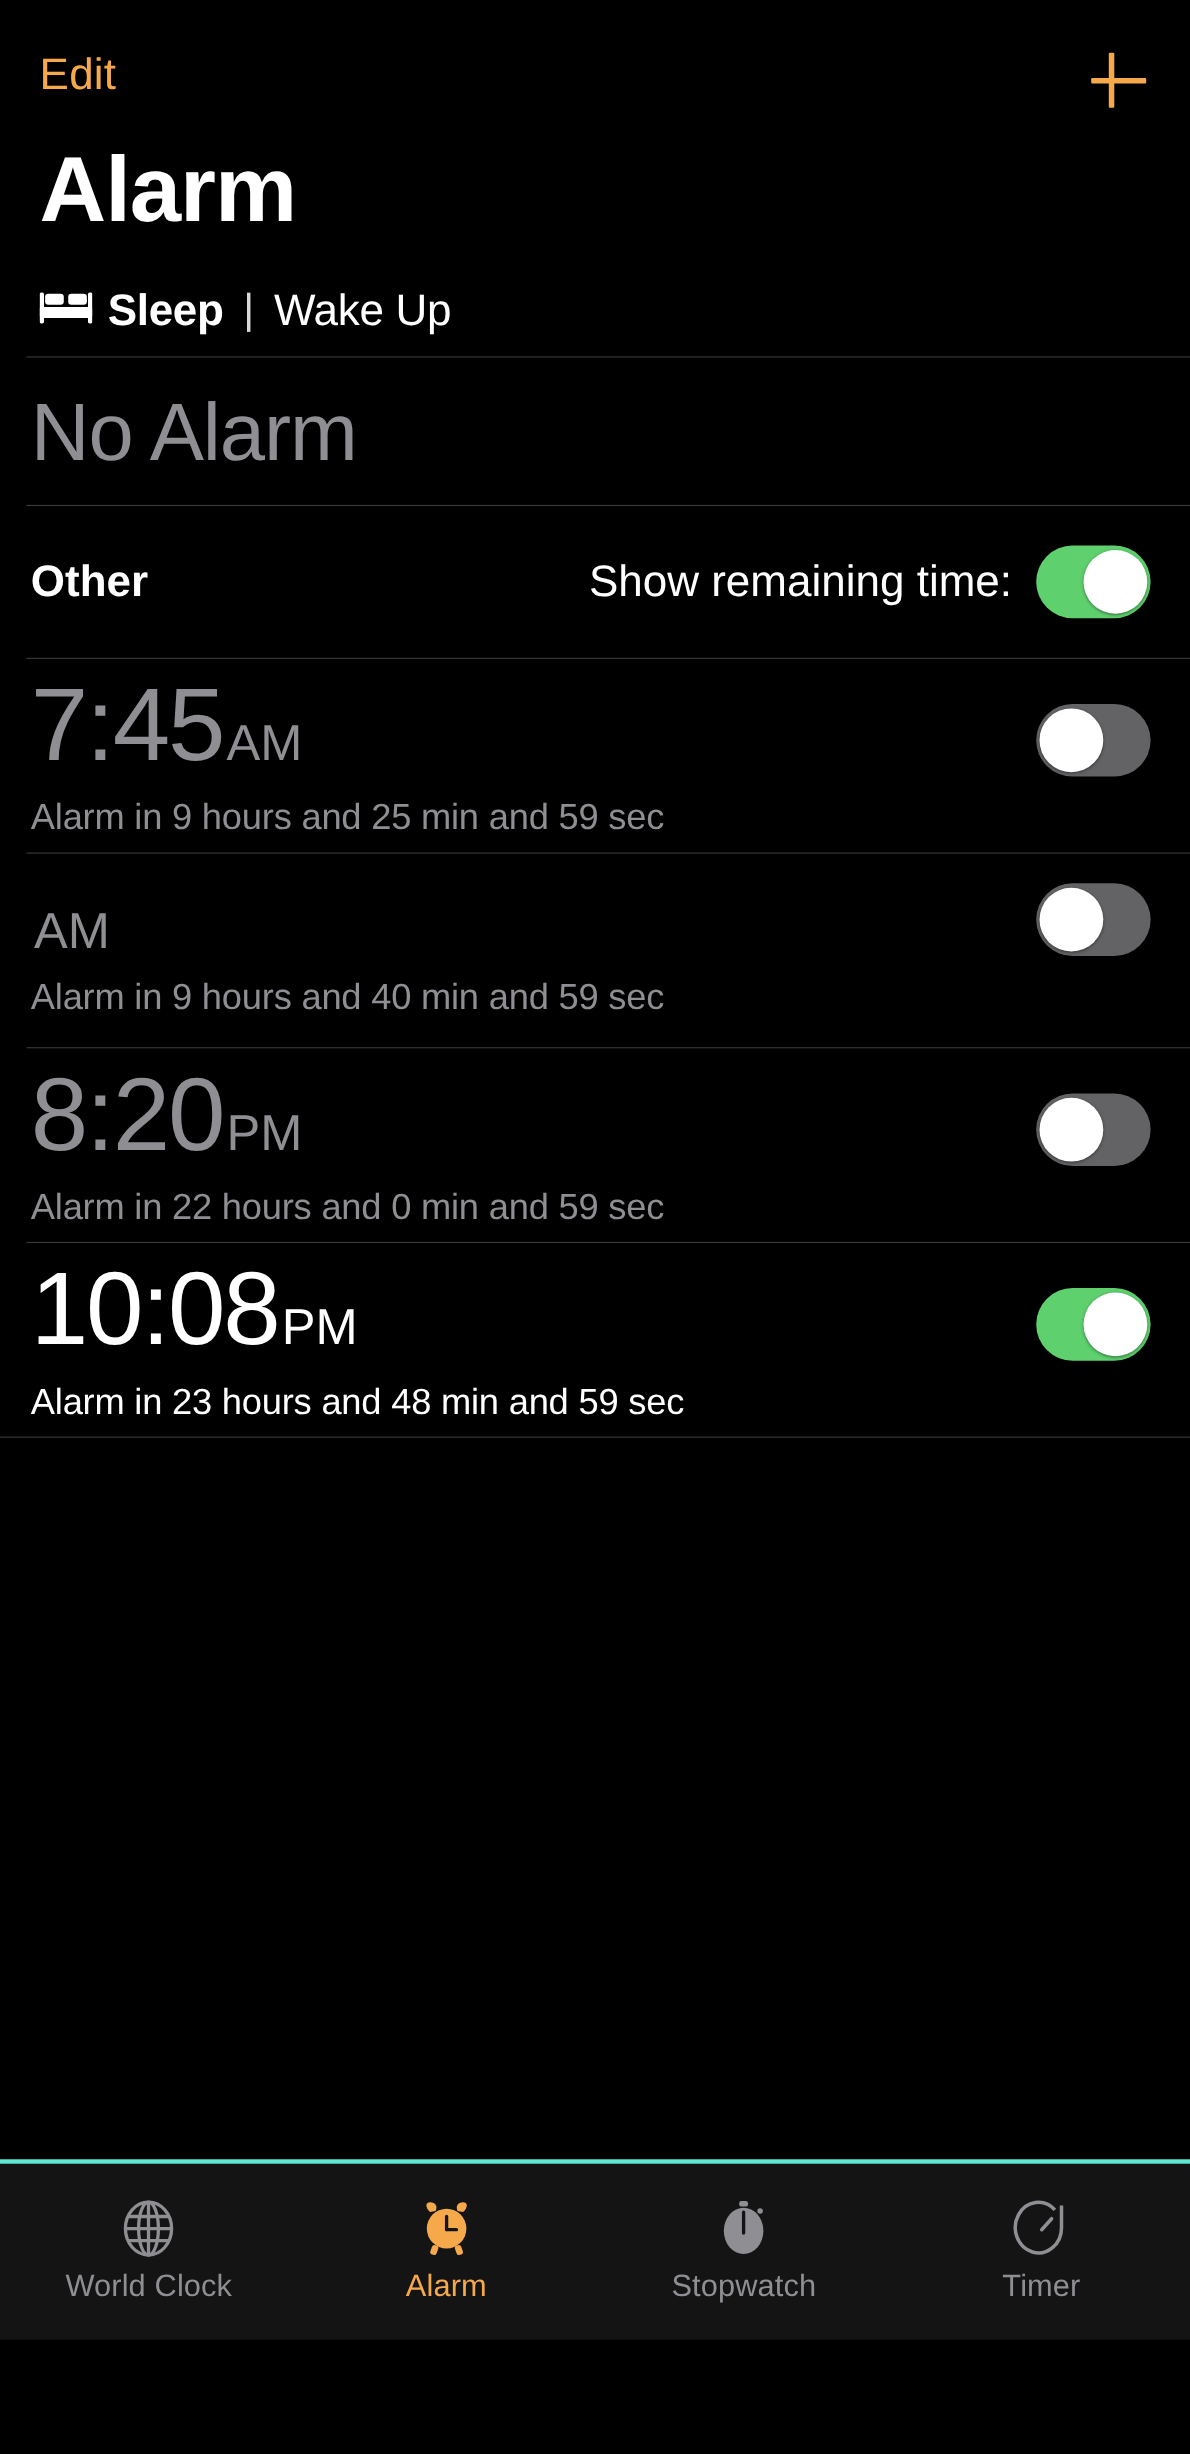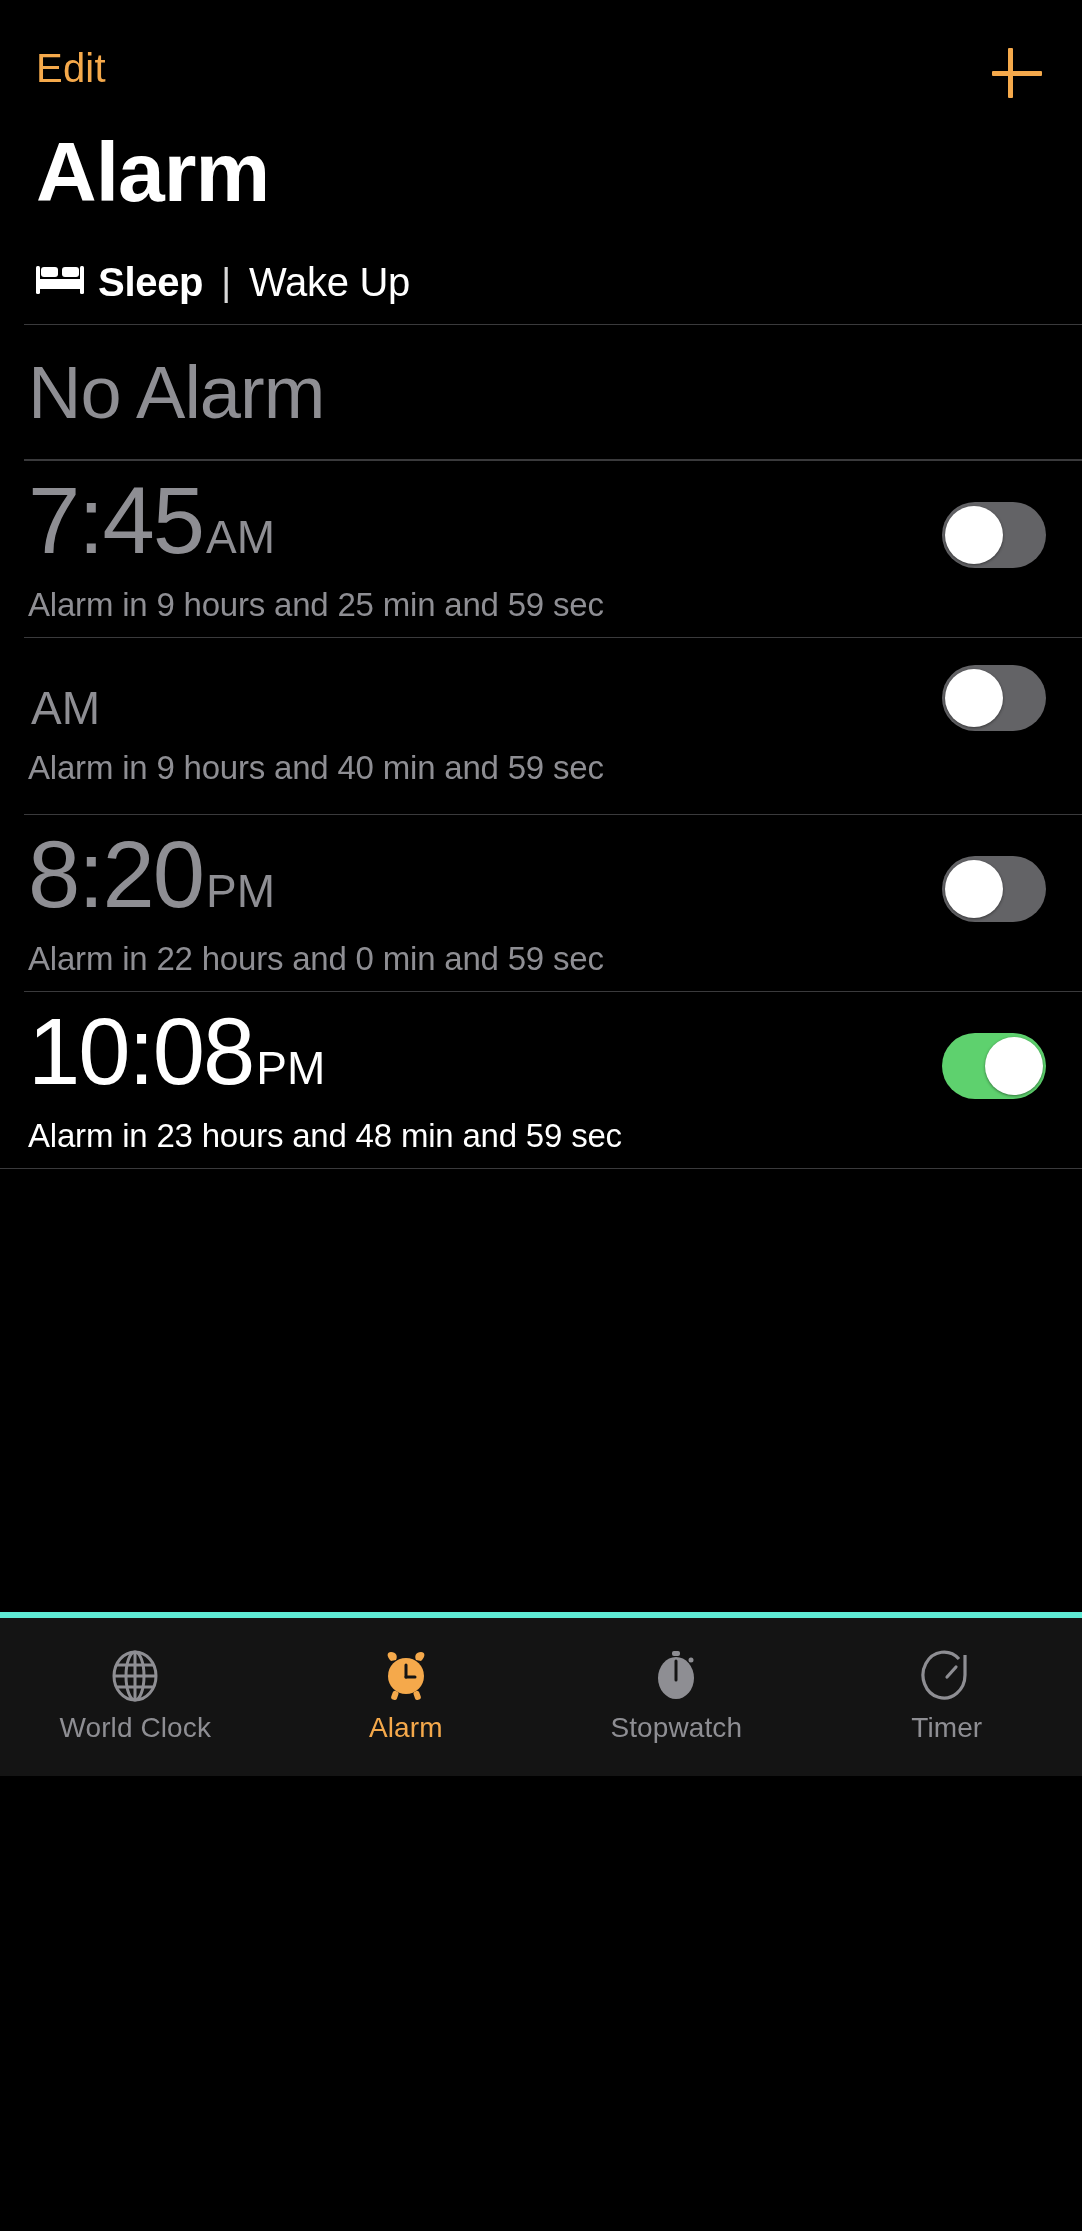--- a/index.html
+++ b/index.html
@@ -4,21 +4,21 @@
 <style>
   * { margin:0; padding:0; box-sizing:border-box; }
   html, body {
     width:1082px; height:2231px;
     background:#000;
     font-family:"Liberation Sans", sans-serif;
     overflow:hidden;
   }
   .screen {
     position:relative;
-    width:1082px; height:1776px;
+    width:1082px; height:2127px;
     background:#000;
     display:flex; flex-direction:column;
   }
 
   
   .navbar {
     height:110px;
     flex:0 0 110px;
     position:relative;
   }
@@ -212,21 +212,21 @@
     letter-spacing:-0.2px;
   }
 
   .spacer { flex:1 1 auto; }
 
   
   .tabbar {
     flex:0 0 164px;
     height:164px;
     background:#141414;
-    border-top:6px solid #5eead4;
+    border-top:4px solid #5eead4;
     display:flex;
   }
   .tab {
     flex:1 1 0;
     display:flex;
     flex-direction:column;
     align-items:center;
     justify-content:center;
     gap:10px;
     cursor:pointer;
@@ -270,20 +270,29 @@
   </div>
 
   <div class="divider"></div>
 
   <div class="sleep-row">
     <span class="no-alarm-text">No Alarm</span>
   </div>
 
   <div class="divider"></div>
 
+  <div class="other-row">
+    <span class="other-label">Other</span>
+    <div class="other-right">
+      <span class="remaining-label">Show remaining time:</span>
+      <div class="toggle on">
+        <span class="knob"></span>
+      </div>
+    </div>
+  </div>
 
   <div class="divider"></div>
 
   <div id="alarm-list">
       <div class="alarm-row dim">
         <div class="alarm-top">
           <div class="alarm-time">
             <span>7:45</span>
             <span class="meridiem">AM</span>
           </div>

